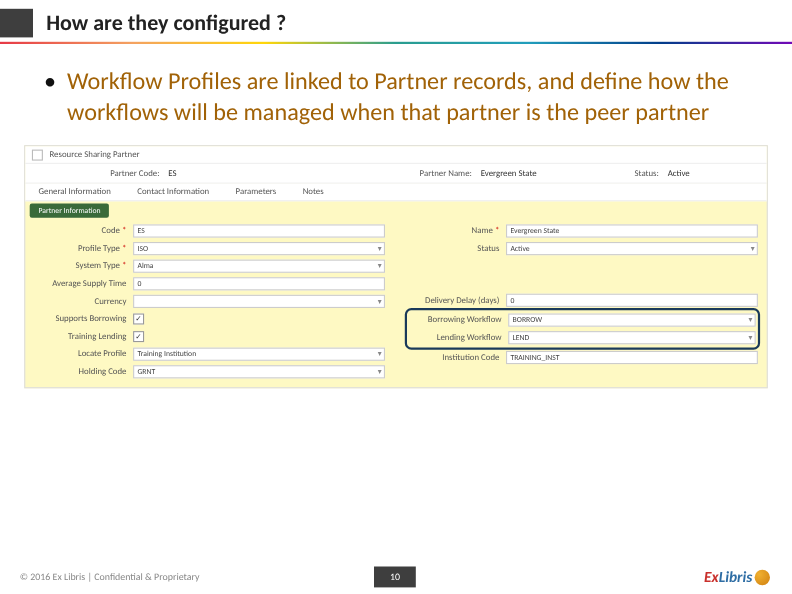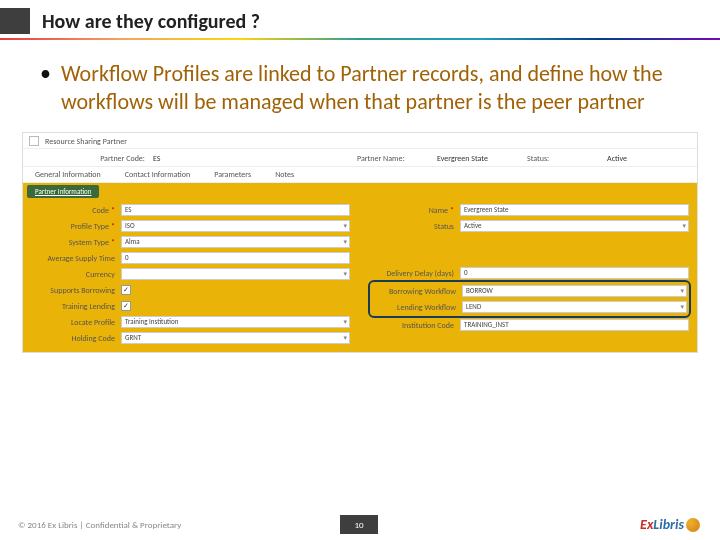--- a/index.html
+++ b/index.html
@@ -9,34 +9,34 @@
   .header-block { width: 30px; height: 26px; background: #3e3e3e; margin-right: 12px; }
   .title { font-size: 20px; font-weight: bold; color: #222; }
   
   .rainbow { height: 2px; width: 100%; background: linear-gradient(to right, #e63946, #f4a261, #ffd60a, #2a9d8f, #219ebc, #023e8a, #7209b7); margin-bottom: 6px; }
   
   .bullet-wrap { padding: 14px 30px 10px 40px; }
   .bullet-wrap .row { display: flex; }
   .dot { font-size: 22px; line-height: 28px; color: #111; margin-right: 10px; }
   .bullet-text { font-size: 22px; line-height: 28px; color: #a16207; }
   
-  .screenshot { margin: 6px 22px 0 22px; border: 1px solid #ddd; background: #eab308; font-size: 8px; color: #555; }
+  .screenshot { margin: 6px 22px 0 22px; border: 1px solid #ddd; background: #fef9c3; font-size: 8px; color: #555; }
   .ss-top { height: 16px; background: #fff; border-bottom: 1px solid #eee; display: flex; align-items: center; padding: 0 6px; gap: 6px; }
   .home-ic { width: 10px; height: 10px; border: 1px solid #bbb; }
   
   .label-row { display: flex; align-items: center; height: 18px; background: #fff; border-bottom: 1px solid #eee; font-size: 8px; }
   .lab { width: 130px; text-align: right; padding-right: 8px; color: #555; }
   .val { flex: 1; color: #333; }
-  .lab2 { width: 80px; text-align: left; padding-right: 8px; color: #555; }
+  .lab2 { width: 80px; text-align: right; padding-right: 8px; color: #555; }
   .val2 { width: 90px; color: #333; }
   
   .tabs { display: flex; background: #fff; height: 16px; border-bottom: 1px solid #eee; font-size: 8px; }
   .tab { padding: 2px 12px; color: #555; }
   
-  .section-lbl { display: inline-block; background: #3a6a3a; color: #fff; font-size: 7px; padding: 2px 8px; margin: 2px 0 2px 4px; border-radius: 2px; text-decoration: underline; }
+  .section-lbl { display: inline-block; background: #3a6a3a; color: #fff; font-size: 7px; padding: 2px 8px; margin: 2px 0 2px 4px; border-radius: 2px; }
   
   .form-area { display: flex; padding: 2px 8px 6px 8px; gap: 20px; font-size: 8px; }
   .col { flex: 1; }
   .frow { display: flex; align-items: center; height: 15px; margin-bottom: 1px; }
   .flab { width: 90px; text-align: right; padding-right: 6px; color: #555; }
   .star { color: #c00; margin-left: 2px; }
   .finput { flex: 1; height: 12px; background: #fff; border: 1px solid #ccc; padding: 0 3px; font-size: 7px; color: #444; display: flex; align-items: center; position: relative; }
   .sel::after { content: '▾'; position: absolute; right: 2px; color: #888; font-size: 7px; }
   .cb { width: 10px; height: 10px; border: 1px solid #999; background: #fff; display: inline-flex; align-items: center; justify-content: center; font-size: 7px; color: #333; }
   .highlight-group { border: 2px solid #1a3a5a; border-radius: 6px; padding: 1px 2px; margin: -1px -2px; }

